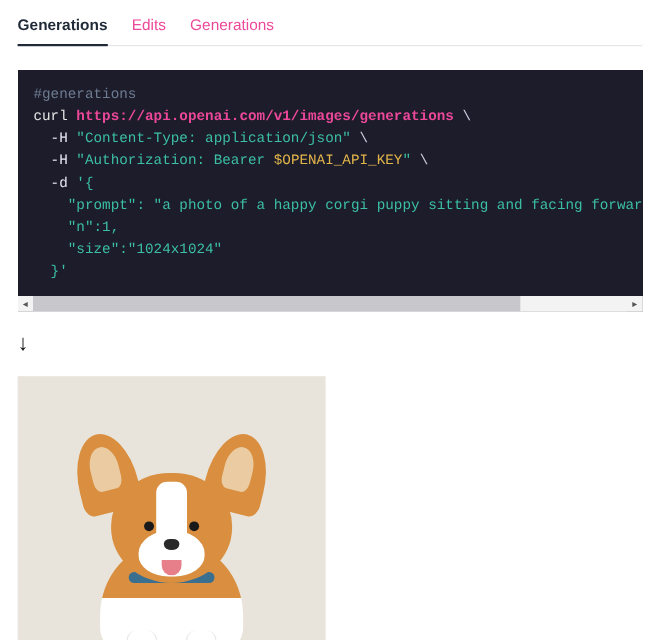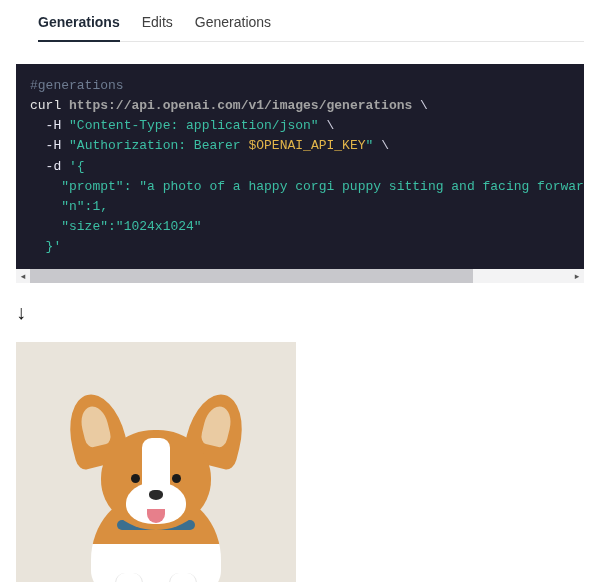--- a/index.html
+++ b/index.html
@@ -9,25 +9,24 @@
     font-family: -apple-system, BlinkMacSystemFont, "Segoe UI", Helvetica, Arial, sans-serif;
     background: #fff;
     color: #333;
     width: 600px;
   }
   .tabs {
     display: flex;
     gap: 22px;
     border-bottom: 1px solid #e5e5e5;
     padding-top: 8px;
-    margin-left: 22px;
   }
   .tab {
     font-size: 14px;
-    color: #404040;
+    color: #ec4899;
     padding: 6px 0 10px;
     cursor: pointer;
     border-bottom: 2px solid transparent;
     margin-bottom: -1px;
   }
   .tab.active {
     color: #1f2937;
     font-weight: 600;
     border-bottom-color: #1f2937;
   }
@@ -70,21 +69,21 @@
   .hscroll .thumb {
     position: absolute;
     left: 0;
     top: 0;
     height: 100%;
     width: 82%;
     background: #c8c8cc;
   }
   .tok-comment { color: #6e7c91; }
   .tok-cmd { color: #e5e5e5; }
-  .tok-url { color: #a3a3a3; font-weight: 600; }
+  .tok-url { color: #ec4899; font-weight: 600; }
   .tok-flag { color: #e9e9f5; }
   .tok-str { color: #3cbfa4; }
   .tok-var { color: #e2b54a; text-align: right; }
   .tok-bs { color: #cfcfe0; }
   .down-arrow {
     margin-top: 18px;
     font-size: 20px;
     color: #111;
   }
   .result-img {

